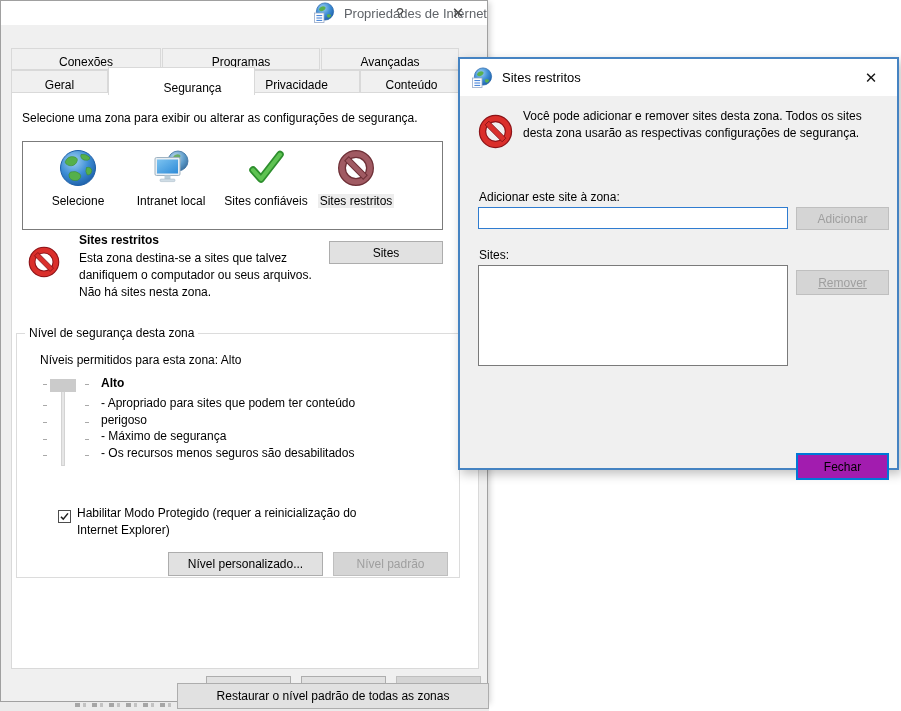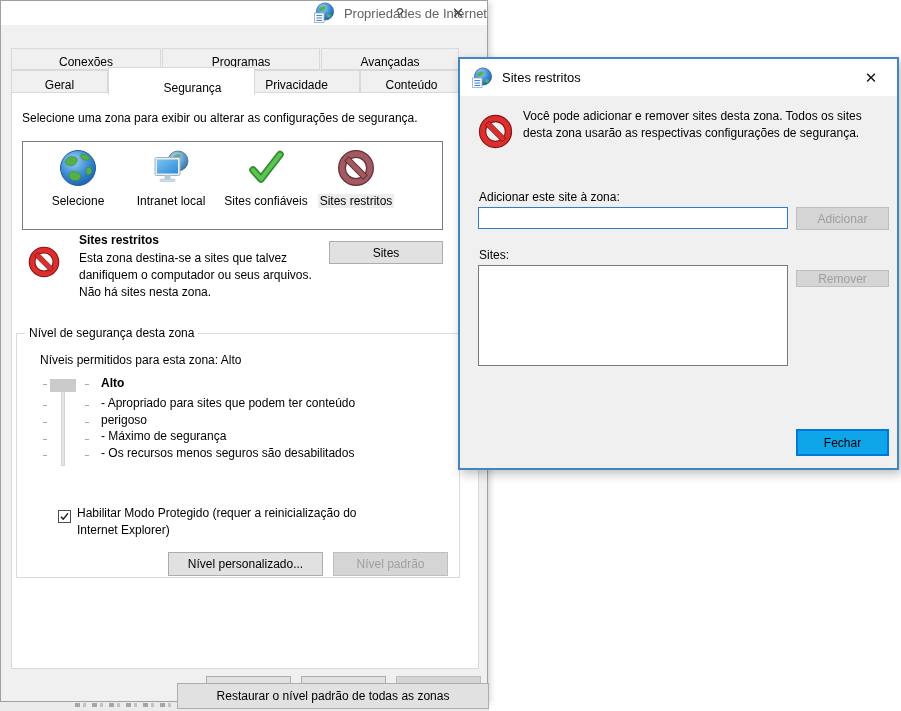--- a/index.html
+++ b/index.html
@@ -9,21 +9,21 @@
   
   .dialog{position:absolute;background:#f0f0f0;box-sizing:border-box;}
   .titlebar{position:absolute;left:0;top:0;right:0;background:#fff;display:flex;align-items:center;}
   .titlebar .ticon{margin-left:11px;display:flex;align-items:center;}
   .titlebar .ttext{margin-left:9px;font-size:13px;}
   .tbtn{position:absolute;top:0;height:100%;display:flex;align-items:center;justify-content:center;font-size:14px;color:#4a4a4a;cursor:default;}
 
   .btn{position:absolute;box-sizing:border-box;background:#e1e1e1;border:1px solid #adadad;
        display:flex;align-items:center;justify-content:center;font-size:12px;color:#000;}
   .btn.disabled{background:#d5d5d5;border-color:#bfbfbf;color:#9f9f9f;}
-  .btn.focused{border:2px solid #0078d7;background:#0ea5e9;}
+  .btn.focused{border:2px solid #0078d7;background:#a21caf;margin-top:24px;}
 
   
   #dlg1{left:0;top:0;width:488px;height:702px;border:1px solid #a0a0a0;box-shadow:2px 2px 6px rgba(0,0,0,.18);}
   #dlg1 .titlebar{height:24px;justify-content:flex-end;}
   #dlg1 .ttext{color:#5f6368;}
   #dlg1 .help{left:381px;width:36px;}
   #dlg1 .close{left:436px;width:42px;font-size:15px;}
 
   .tab{position:absolute;box-sizing:border-box;height:22px;background:#f0f0f0;border:1px solid #d9d9d9;
        display:flex;align-items:flex-end;justify-content:center;z-index:1;}
@@ -72,21 +72,21 @@
   #dlg2 .titlebar{height:37px;}
   #dlg2 .ttext{color:#000;}
   #dlg2 .close{right:6px;width:40px;font-size:15px;color:#111;}
   .d2-icon{position:absolute;left:17px;top:54px;}
   .d2-desc{position:absolute;left:63px;top:49px;width:356px;line-height:17px;}
   .add-label{position:absolute;left:19px;top:131px;}
   .add-input{position:absolute;left:18px;top:148px;width:310px;height:22px;box-sizing:border-box;border:1px solid #2f7cd0;background:#fff;font:12px "Liberation Sans","DejaVu Sans",sans-serif;padding:0 4px;outline:none;}
   .add-btn{left:336px;top:148px;width:93px;height:23px;}
   .sites-label{position:absolute;left:19px;top:189px;}
   .listbox{position:absolute;left:18px;top:206px;width:310px;height:101px;background:#fff;border:1px solid #7a7a7a;box-sizing:border-box;}
-  .remove-btn{left:336px;top:211px;width:93px;height:17px;}
+  .remove-btn{left:336px;top:211px;width:93px;height:25px;text-decoration:underline;}
   .fechar-btn{left:336px;top:370px;width:93px;height:27px;}
 
   
   .bg-strip{position:absolute;left:0;top:702px;width:489px;height:9px;background:#ebebeb;}
   .bg-strip .dashes{position:absolute;left:75px;top:1px;width:385px;height:4px;opacity:.75;
       background:repeating-linear-gradient(90deg,#8f8f8f 0 5px,transparent 5px 8px,#b5b5b5 8px 11px,transparent 11px 17px);}
 </style>
 </head>
 <body>
 

